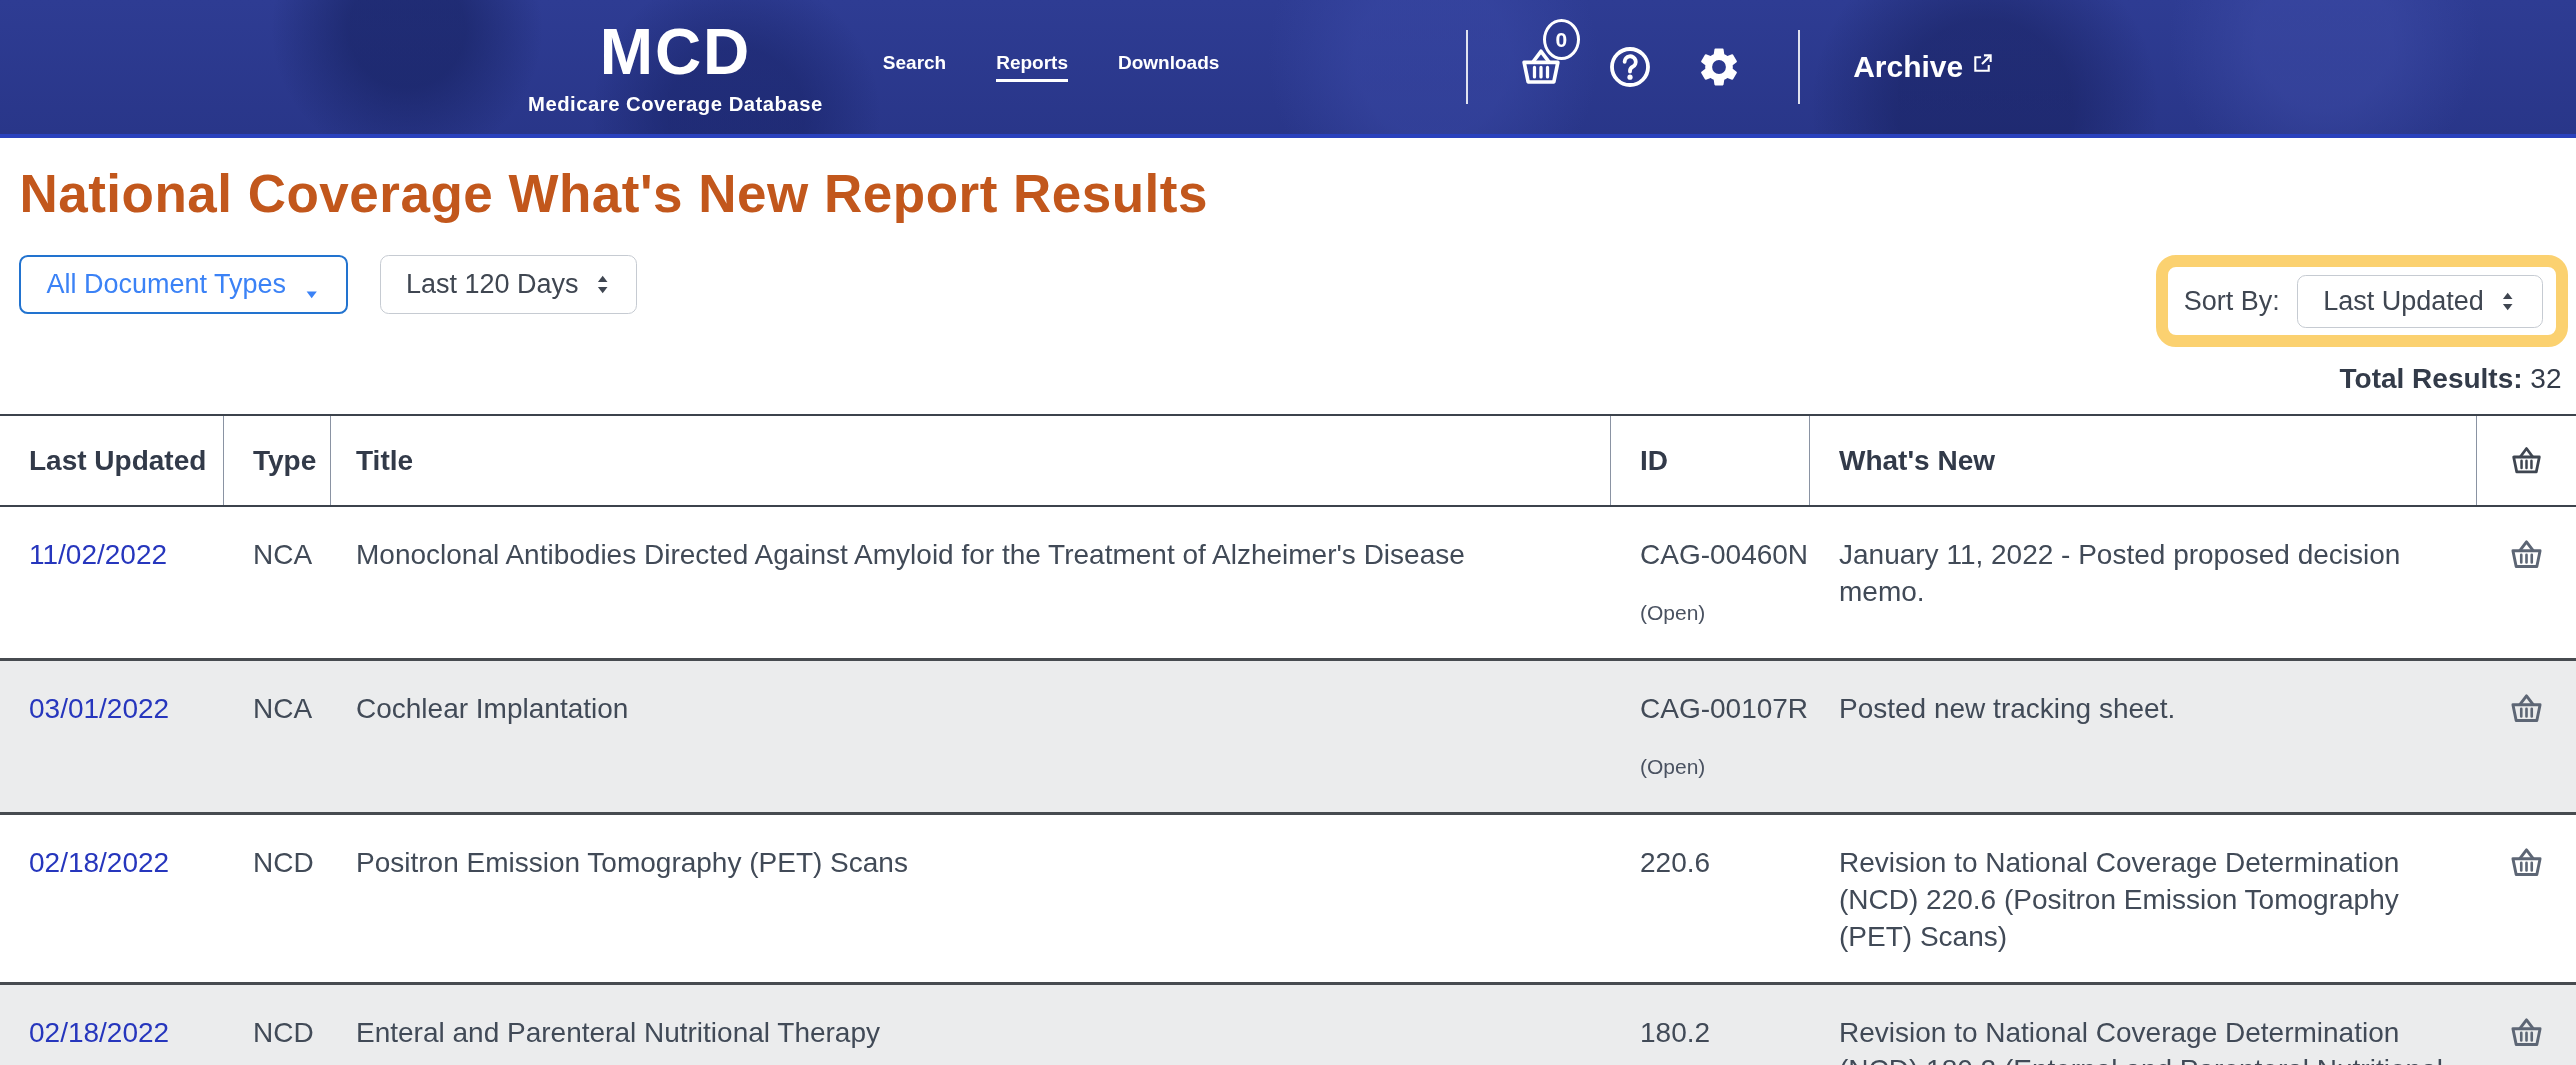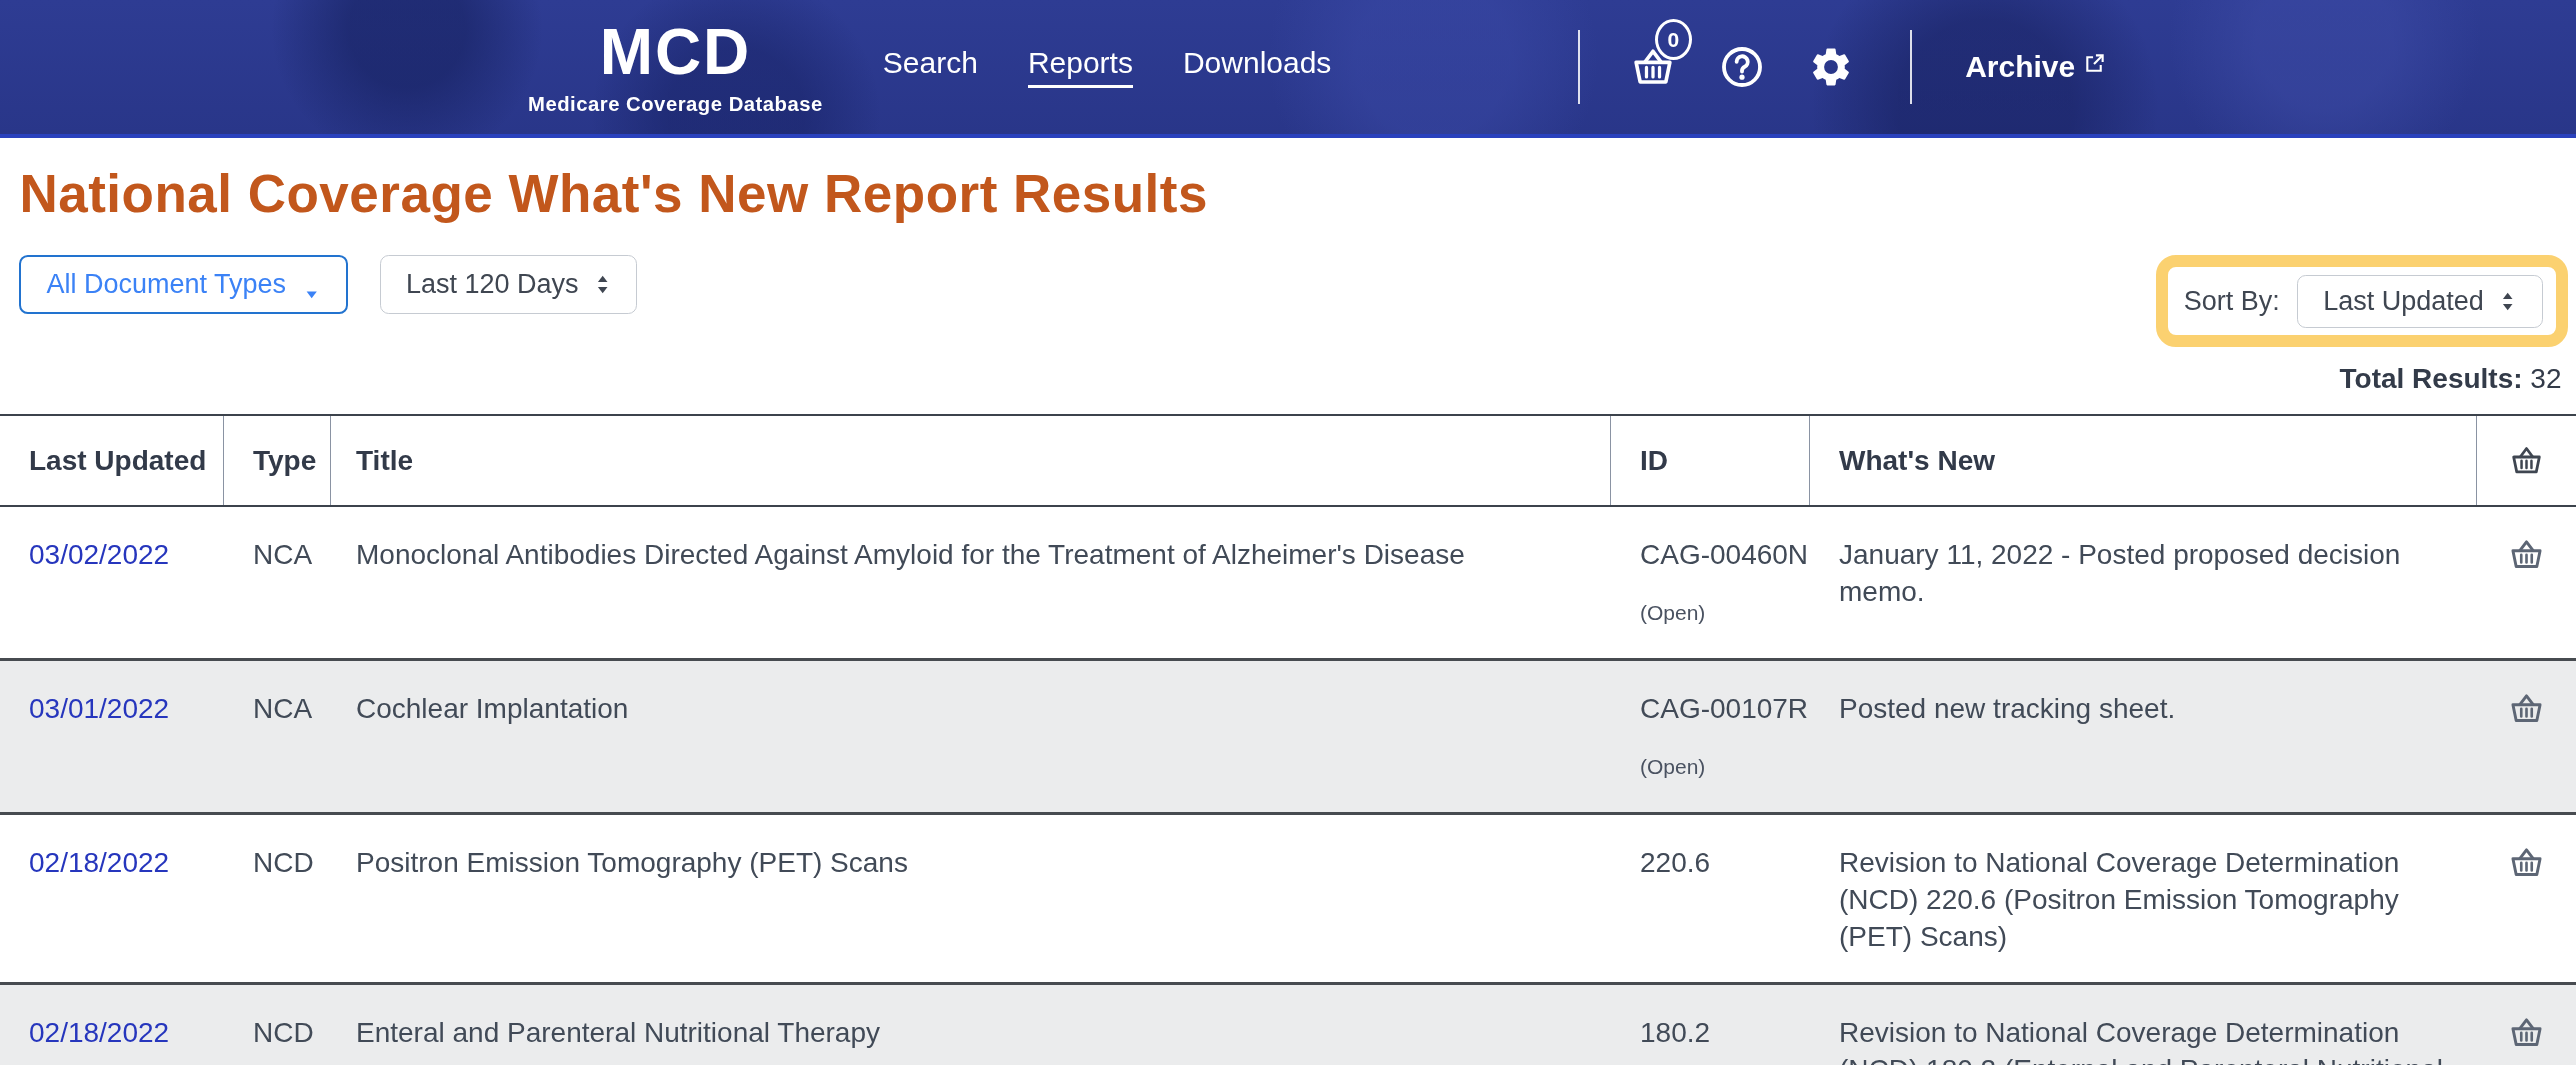--- a/index.html
+++ b/index.html
@@ -24,21 +24,21 @@
     display: flex;
     align-items: center;
     color: #fff;
   }
   .logo-block { margin-left: 528px; text-align: center; line-height: 1; }
   .logo-title { font-size: 64px; font-weight: 800; letter-spacing: 1.9px; }
   .logo-subtitle { font-size: 20.3px; font-weight: 700; margin-top: 9.7px; letter-spacing: 0.5px; }
 
   .main-nav { display: flex; gap: 50px; margin-left: 60px; align-items: center; }
   .nav-item {
-    font-size: 30px; font-weight: 400; color: #fff; text-decoration: none;
+    font-size: 19px; font-weight: 700; color: #fff; text-decoration: none;
     padding-bottom: 5.8px; border-bottom: 3.9px solid transparent; cursor: pointer;
   }
   .nav-item.active { border-bottom-color: #ffffff; }
 
   .header-tools { display: flex; align-items: center; margin-left: 247px; }
   .v-divider { width: 1.9px; height: 74px; background: rgba(255,255,255,.85); }
   .tool-icons { display: flex; align-items: center; gap: 43px; margin: 0 56px 0 50px; }
   .icon-btn { position: relative; width: 46px; height: 46px; color: #fff; cursor: pointer; }
   .icon-btn svg { width: 100%; height: 100%; display: block; }
   .basket-badge {
@@ -261,21 +261,21 @@
       <span class="head-basket">
         <svg viewBox="0 0 24 24">
             <use href="#svg-basket"></use>
           </svg>
       </span>
     </div>
   </div>
   <div id="table-body">
   <div class="t-grid t-row">
     <div class="t-cell">
-      <a class="date-link">03/02/2022</a>
+      <a class="date-link">11/02/2022</a>
     </div>
     <div class="t-cell">NCA</div>
     <div class="t-cell cell-title">Monoclonal Antibodies Directed Against Amyloid for the Treatment of Alzheimer's Disease</div>
     <div class="t-cell">
       <span>CAG-00460N</span>
       <span class="id-status">(Open)</span>
     </div>
     <div class="t-cell">January 11, 2022 - Posted proposed decision memo.</div>
     <div class="t-cell cell-basket">
       <span class="row-basket">

